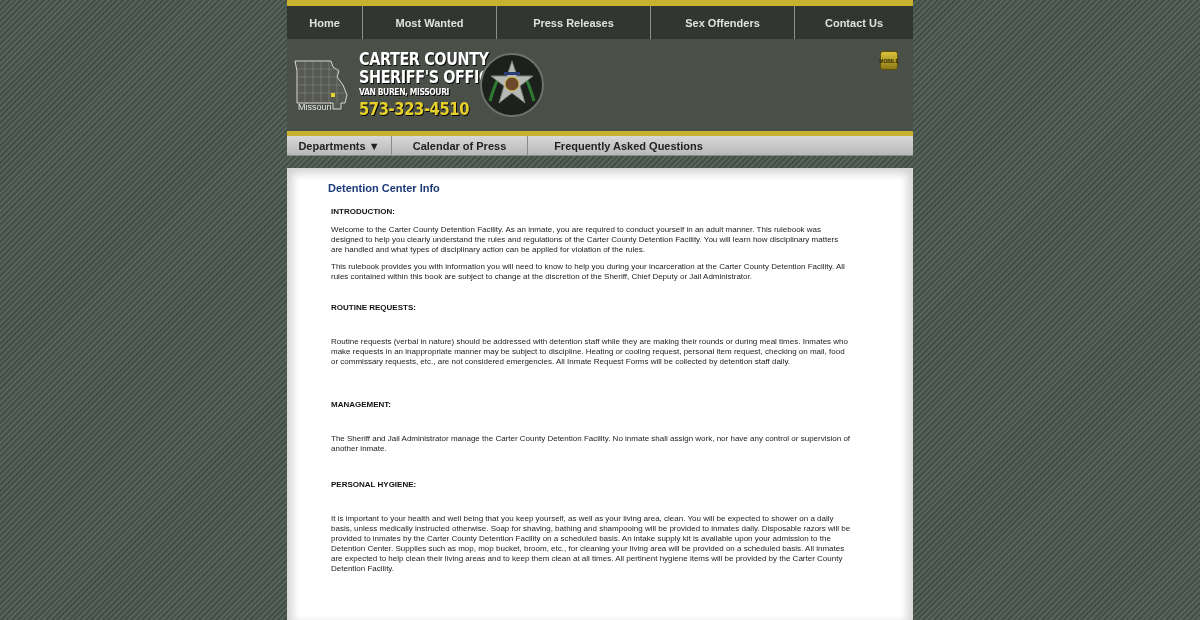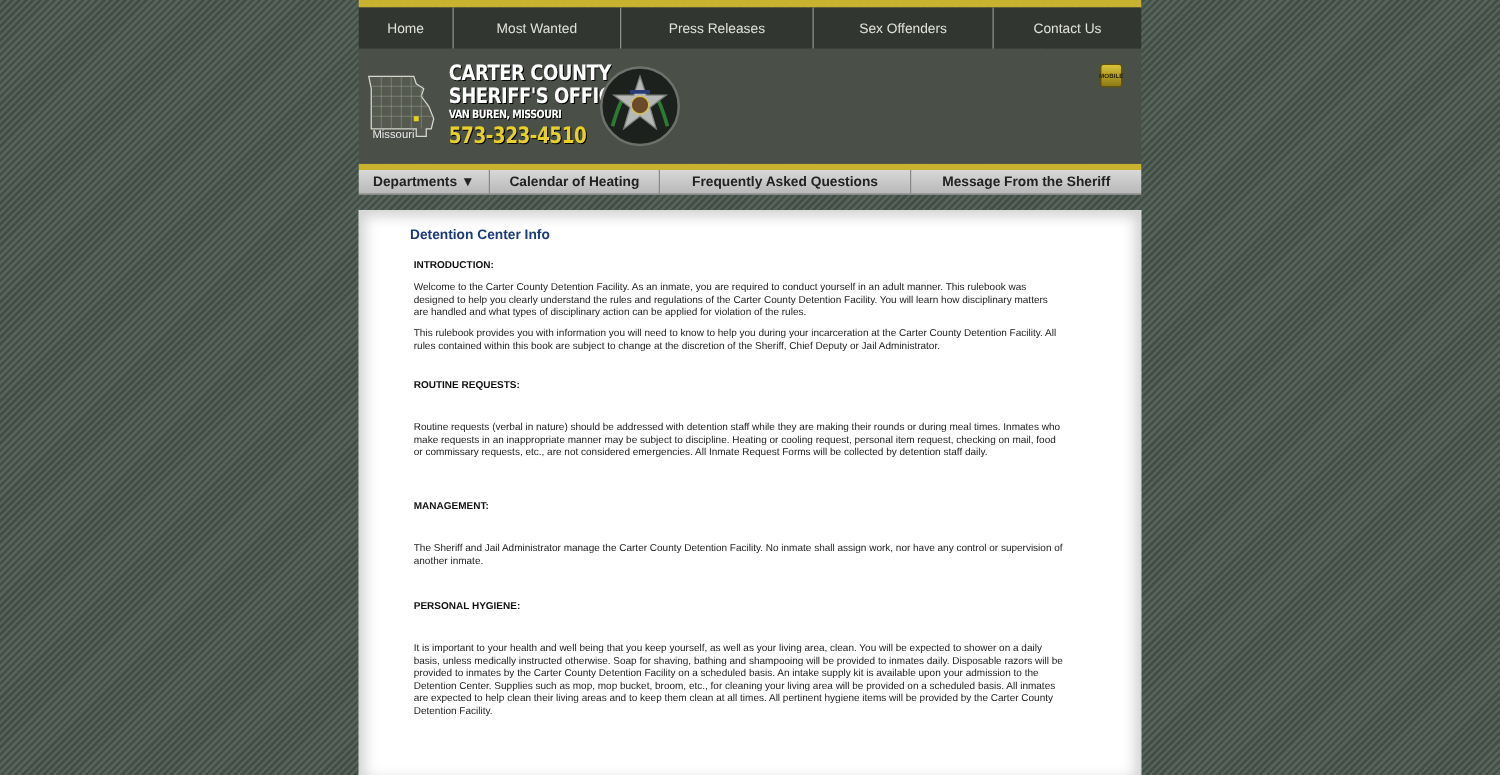--- a/index.html
+++ b/index.html
@@ -14,21 +14,21 @@
     position: absolute; left: 287px; top: 0; width: 626px; height: 620px;
   }
   .top-bar {
     height: 6px; background: #c8b230;
   }
   .main-nav {
     display: flex; height: 33px; background: #313630;
   }
   .main-nav .nav-item {
     display: flex; align-items: center; justify-content: center;
-    color: #e2e2dc; font-weight: normal; font-size: 11px;
+    color: #e2e2dc; font-weight: bold; font-size: 11px;
     border-right: 1px solid #8d918a; cursor: pointer;
   }
   .main-nav .nav-item:last-child { border-right: none; }
   .header {
     height: 92px; background: #4a4f48; position: relative;
   }
   .mo-map {
     position: absolute; left: 6px; top: 20px; width: 56px; height: 52px;
   }
   .mo-label {
@@ -130,23 +130,22 @@
         <rect x="20" y="15" width="16" height="3" fill="#2a3b7a"></rect>
       </svg>
     </div>
 
     <div class="mobile-icon">MOBILE</div>
   </header>
 
   <div class="sub-bar"></div>
   <nav class="sub-nav">
     <a class="sub-item" style="width:105px">Departments ▼</a>
-    <a class="sub-item" style="width:136px">Calendar of Heating</a>
+    <a class="sub-item" style="width:136px">Calendar of Press</a>
     <a class="sub-item" style="width:201px">Frequently Asked Questions</a>
-    <a class="sub-item" style="width:184px">Message From the Sheriff</a>
   </nav>
 
   <main class="content">
     <div class="content-inner">
       <h1 class="page-title">Detention Center Info</h1>
 
       <section class="section" style="margin-top:13px">
         <div class="sec-head">INTRODUCTION:</div>
         <p class="para" style="margin-top:9px">Welcome to the Carter County Detention Facility. As an inmate, you are required to conduct yourself in an adult manner. This rulebook was designed to help you clearly understand the rules and regulations of the Carter County Detention Facility.  You will learn how disciplinary matters are handled and what types of disciplinary action can be applied for violation of the rules.</p>
         <p class="para" style="margin-top:7px">This rulebook provides you with information you will need to know to help you during your incarceration at the Carter County Detention Facility. All rules contained within this book are subject to change at the discretion of the Sheriff, Chief Deputy or Jail Administrator.</p>

